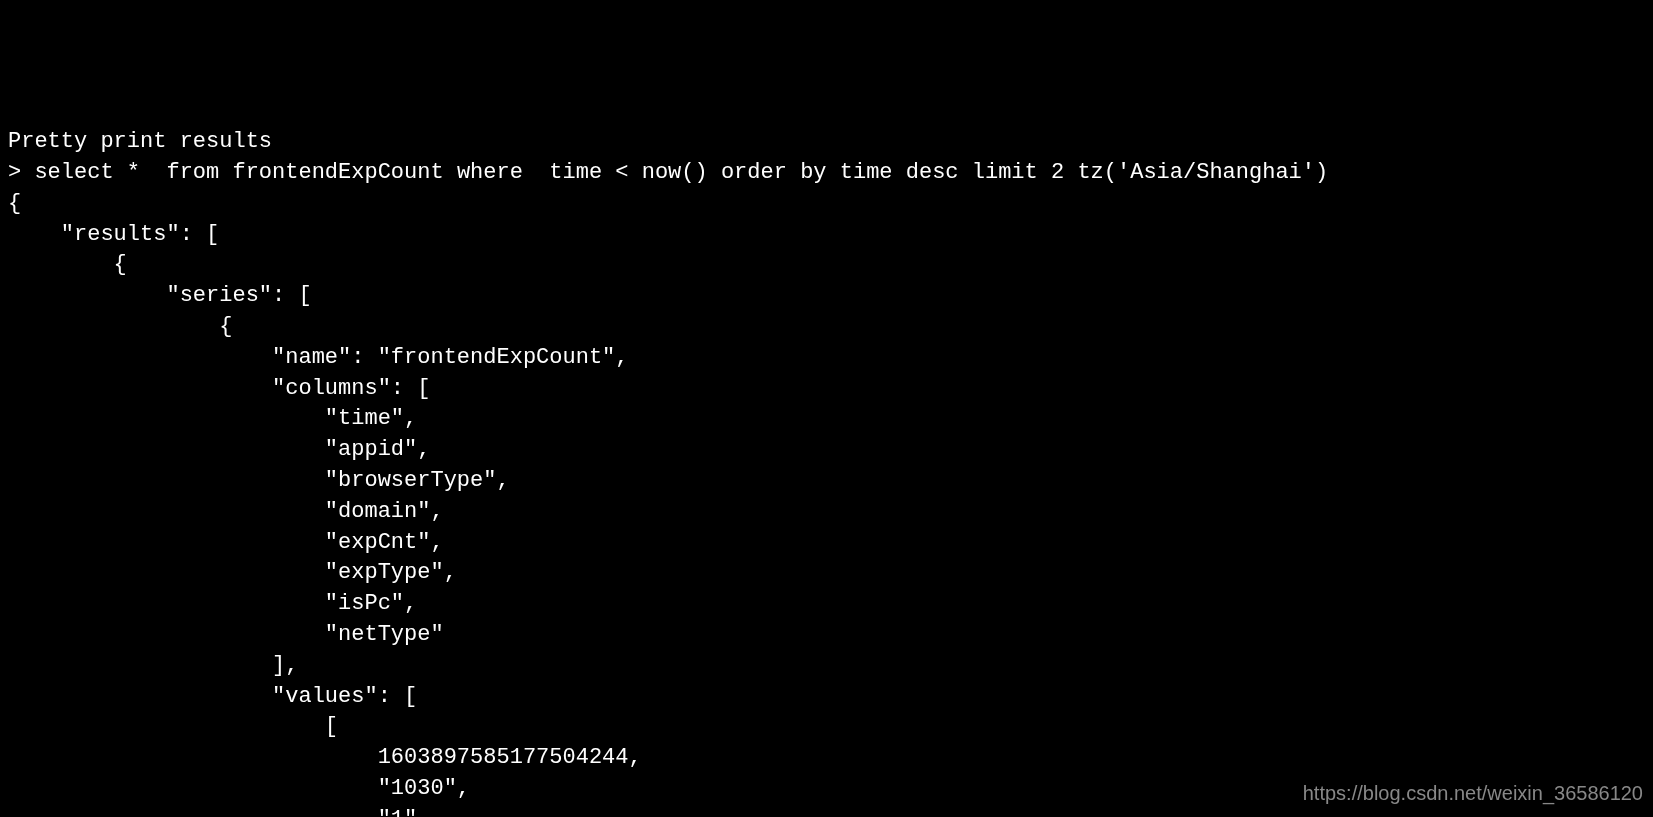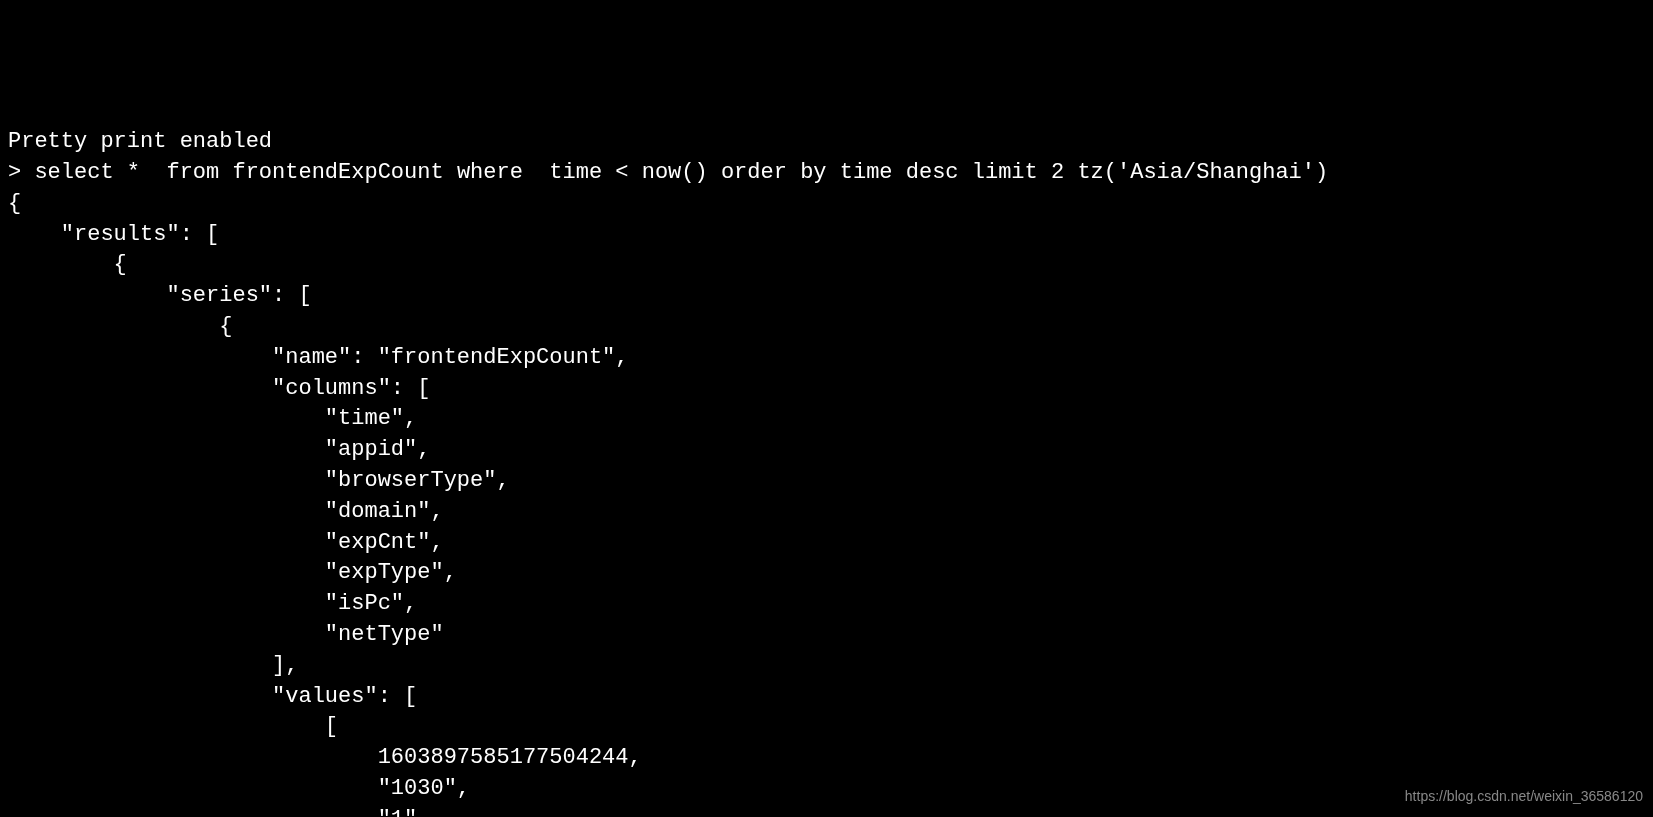--- a/index.html
+++ b/index.html
@@ -20,31 +20,31 @@
       height: 817px;
       position: relative;
     }
     .terminal {
       white-space: pre;
     }
     .watermark {
       position: absolute;
       bottom: 10px;
       right: 10px;
-      font-size: 14px;
+      font-size: 20px;
       color: #888888;
       font-family: Arial, sans-serif;
     }
   </style>
 </head>
 <body>
 
 
 
-<div class="terminal"><span>Pretty print enabled</span>
+<div class="terminal"><span>Pretty print results</span>
 <span>&gt; </span><span>select *  from frontendExpCount where  time &lt; now() order by time desc limit 2 tz('Asia/Shanghai')</span>
 <span>{</span>
 <span>    "results": [</span>
 <span>        {</span>
 <span>            "series": [</span>
 <span>                {</span>
 <span>                    "name": "frontendExpCount",</span>
 <span>                    "columns": [</span>
 <span>                        "time",</span>
 <span>                        "appid",</span>

